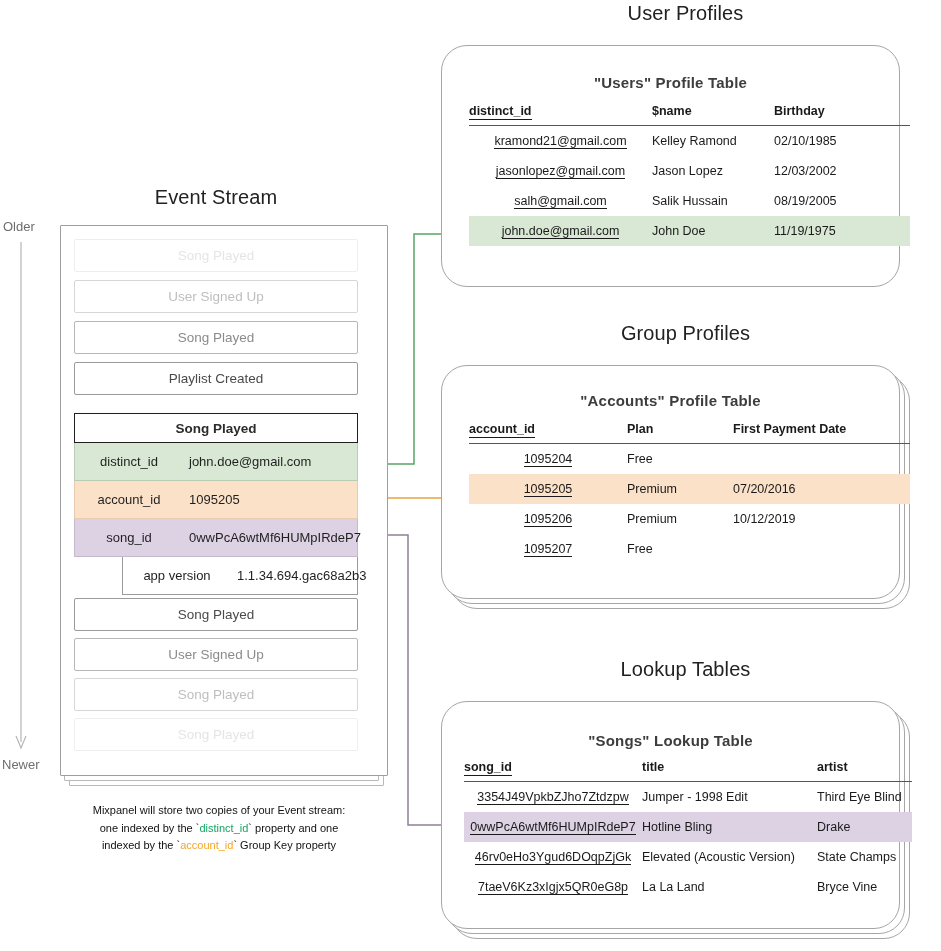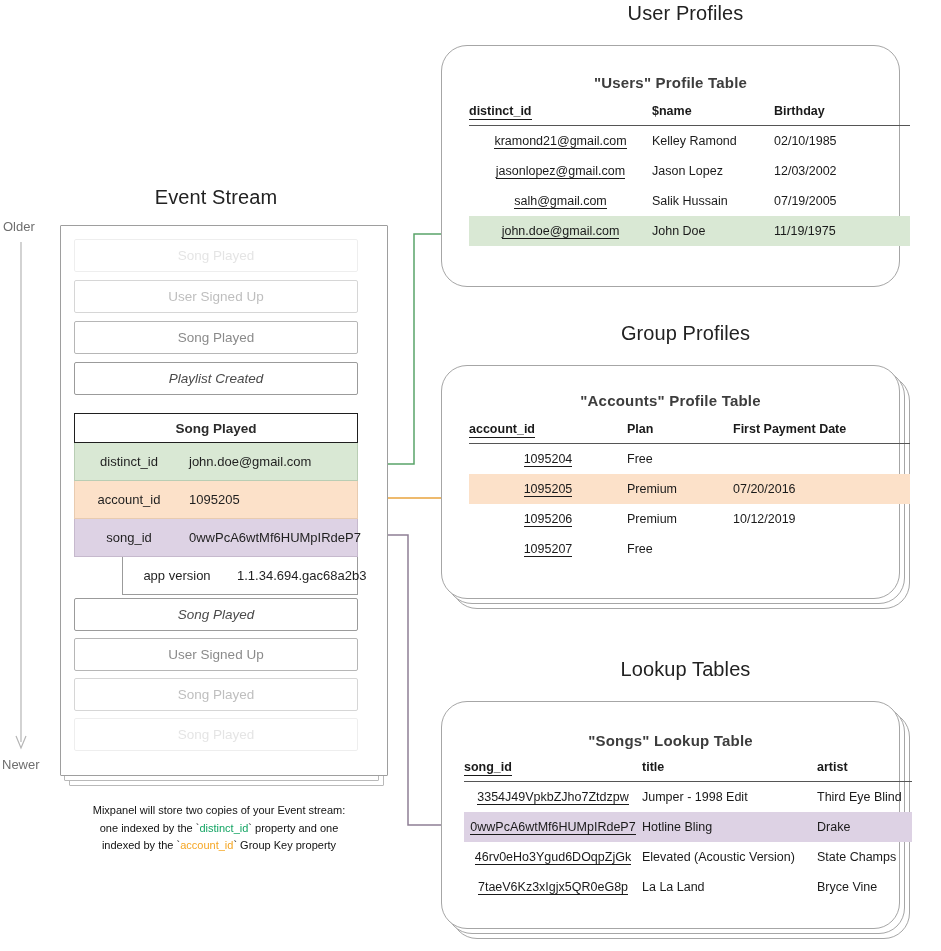--- a/index.html
+++ b/index.html
@@ -53,21 +53,21 @@
     border:1px solid #9b9b9b;
     border-radius:2px;
     background:#fff;
     display:flex;align-items:center;justify-content:center;
     font-size:13.5px;
     color:#5e5e5e;
   }
   .ev.f1{opacity:.16;}
   .ev.f2{opacity:.40;}
   .ev.f3{opacity:.72;}
-  .ev.f4{opacity:1;color:#4a4a4a;font-style:italic;}
+  .ev.f4{opacity:1;color:#4a4a4a;}
 
   
   #event-detail{
     position:absolute;
     left:13px;
     width:284px;
     box-sizing:border-box;
   }
   .ed-head{
     height:30px;
@@ -260,21 +260,21 @@
             <td>02/10/1985</td>
           </tr>
           <tr>
             <td class="idcell center"><span>jasonlopez@gmail.com</span></td>
             <td>Jason Lopez</td>
             <td>12/03/2002</td>
           </tr>
           <tr>
             <td class="idcell center"><span>salh@gmail.com</span></td>
             <td>Salik Hussain</td>
-            <td>07/19/2005</td>
+            <td>08/19/2005</td>
           </tr>
           <tr class="hl-green">
             <td class="idcell center"><span>john.doe@gmail.com</span></td>
             <td>John Doe</td>
             <td>11/19/1975</td>
           </tr>
         </tbody>
     </table>
   </div>
 

